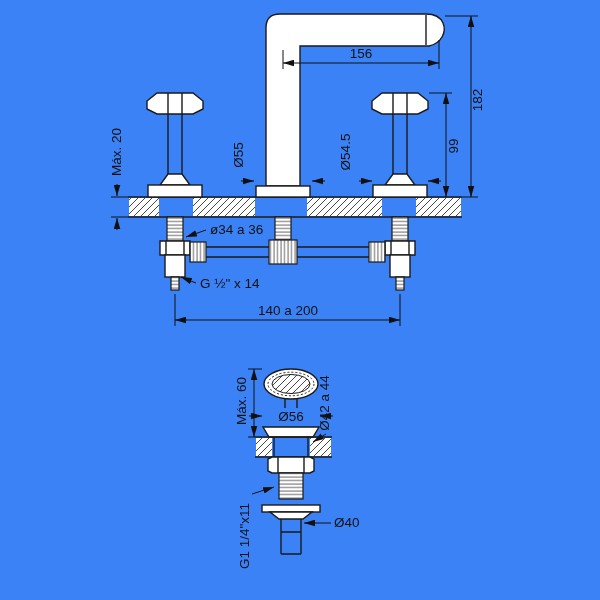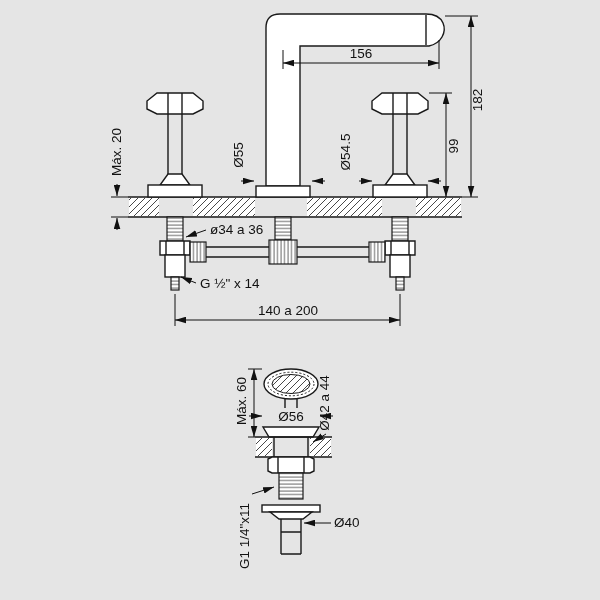--- a/index.html
+++ b/index.html
@@ -1,16 +1,16 @@
 <!DOCTYPE html>
 <html><head>
 <meta charset="utf-8">
 <style>
   html,body{margin:0;padding:0;background:#fff;}
-  .canvas{width:600px;height:600px;background:#e5e5e5;position:relative;overflow:hidden;}
+  .canvas{width:600px;height:600px;background:#3b82f6;position:relative;overflow:hidden;}
   svg{display:block;}
   text{font-family:"Liberation Sans",sans-serif;font-size:13.5px;fill:#111;}
   .ln{stroke:#1a1a1a;stroke-width:1.4;fill:none;}
   .fw{stroke:#1a1a1a;stroke-width:1.4;fill:#ffffff;}
   .dim{stroke:#111;stroke-width:1;fill:none;}
 </style>
 </head>
 <body>
 
 <div class="canvas">

